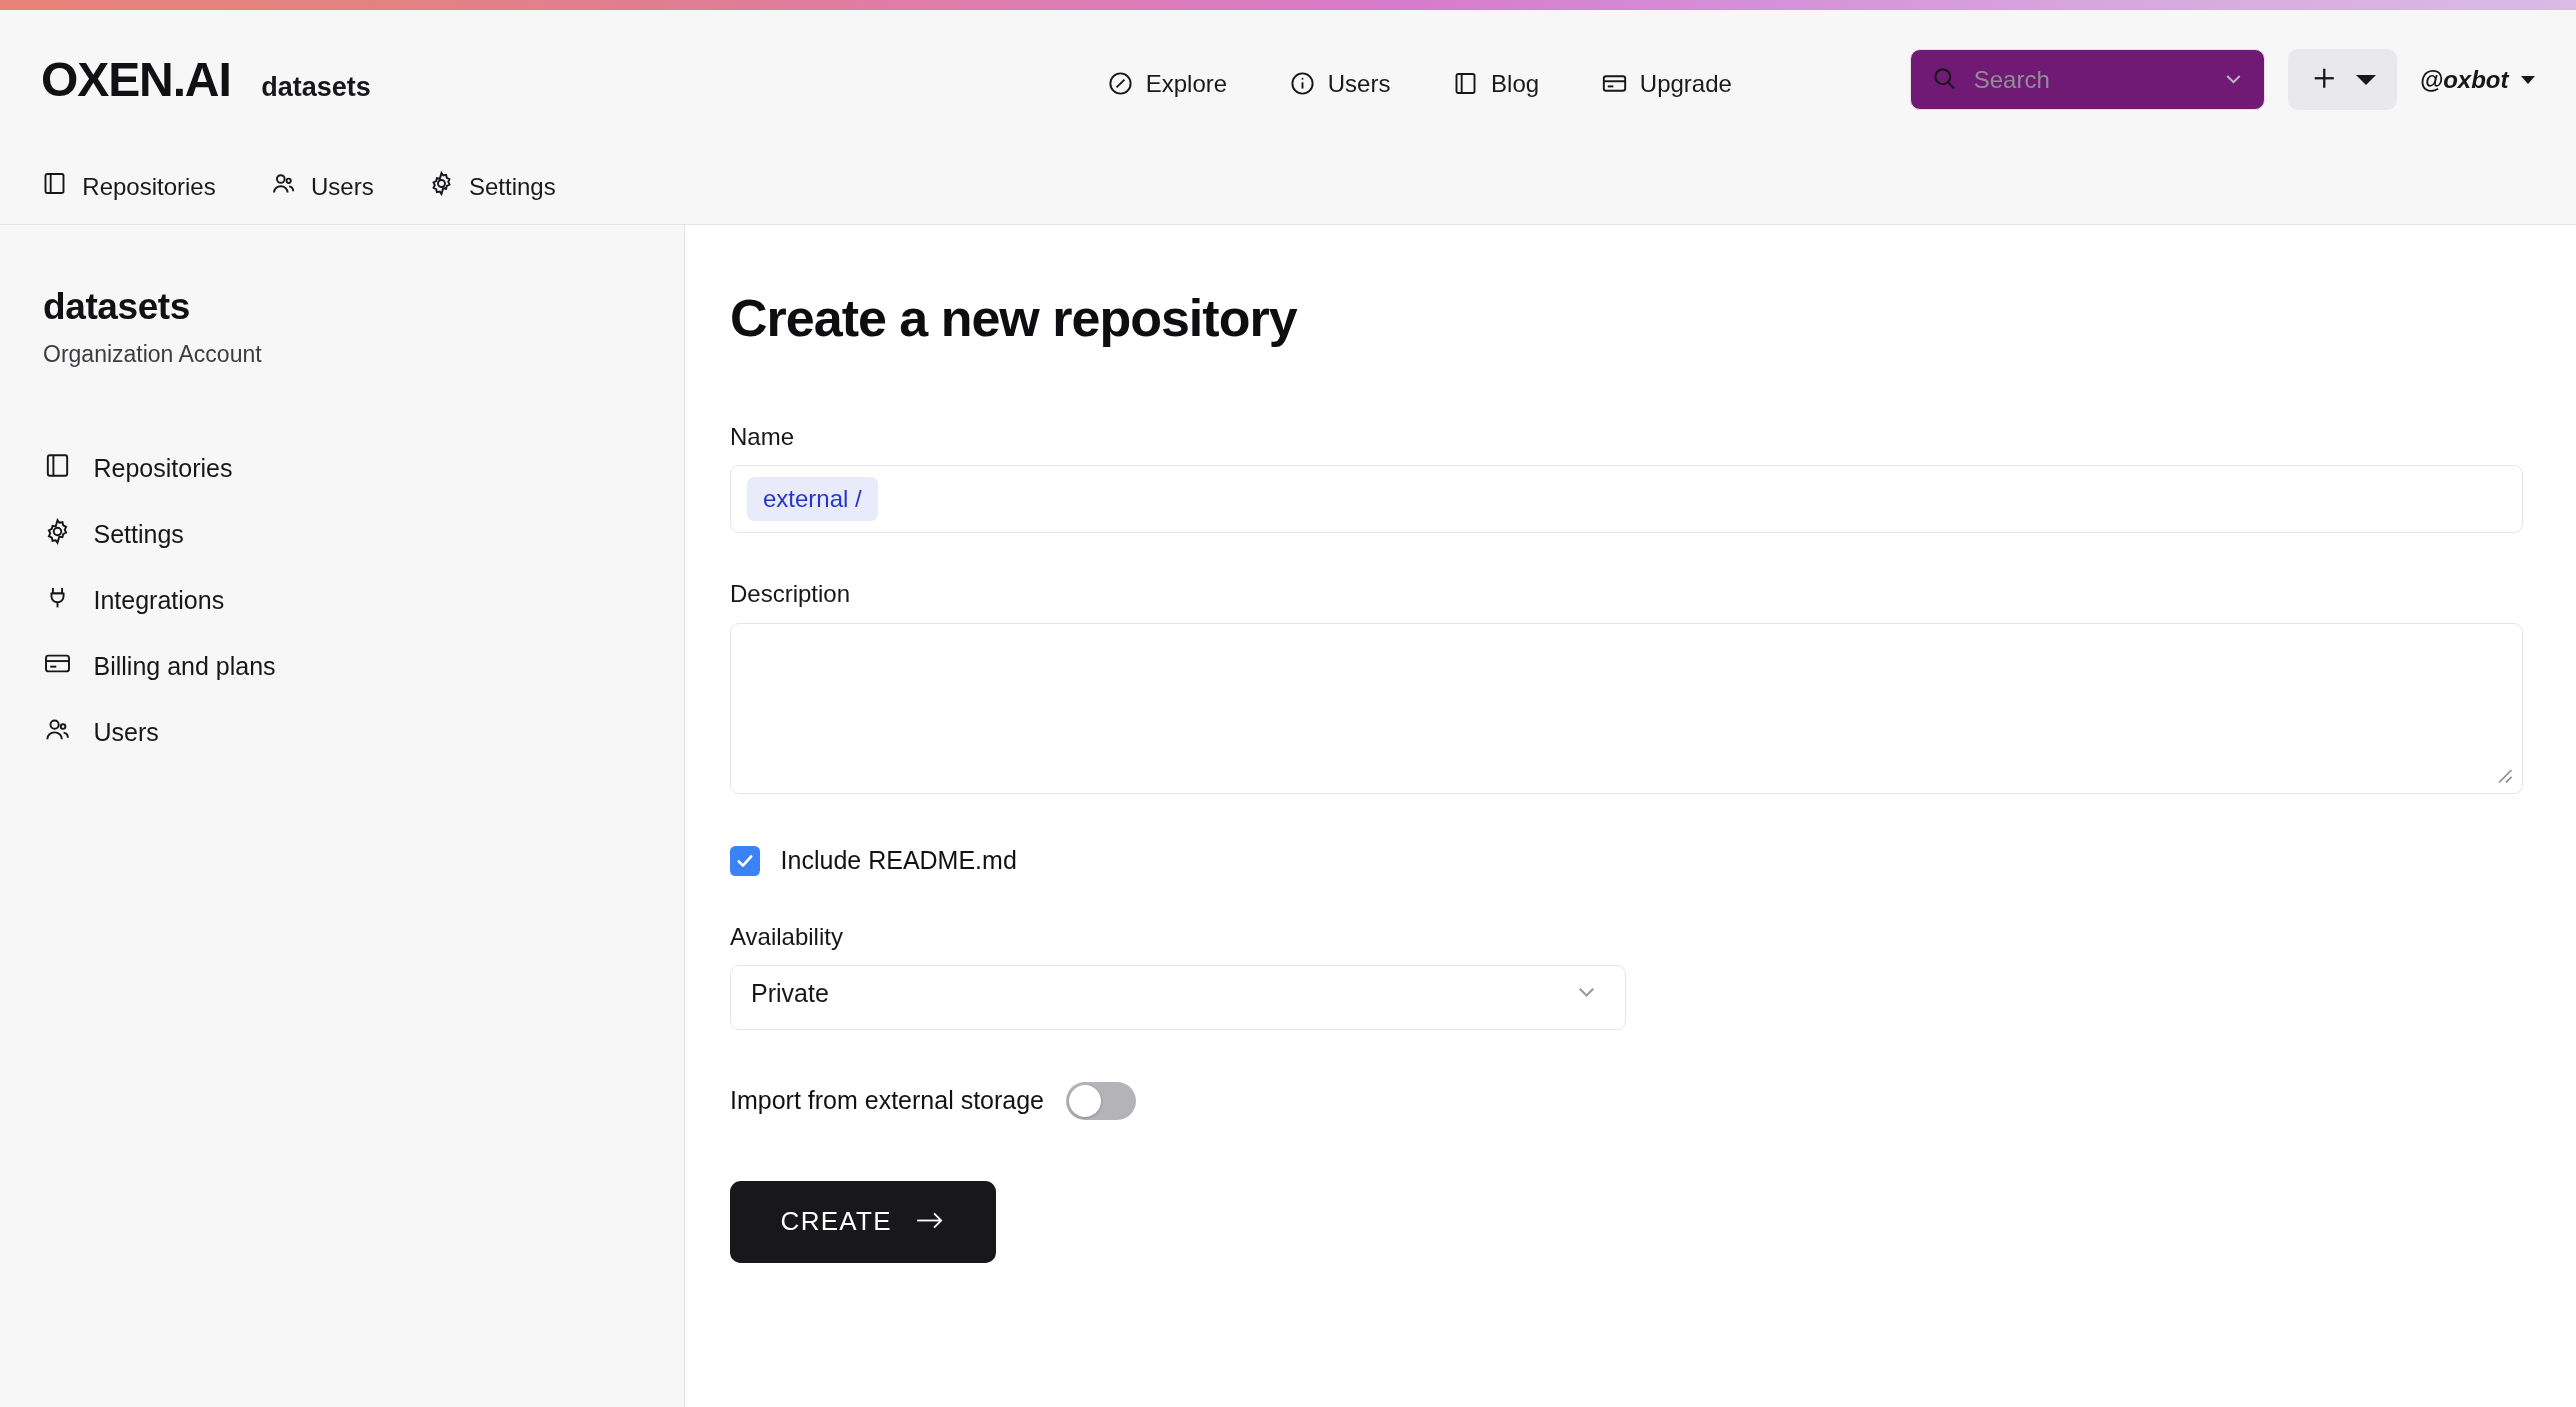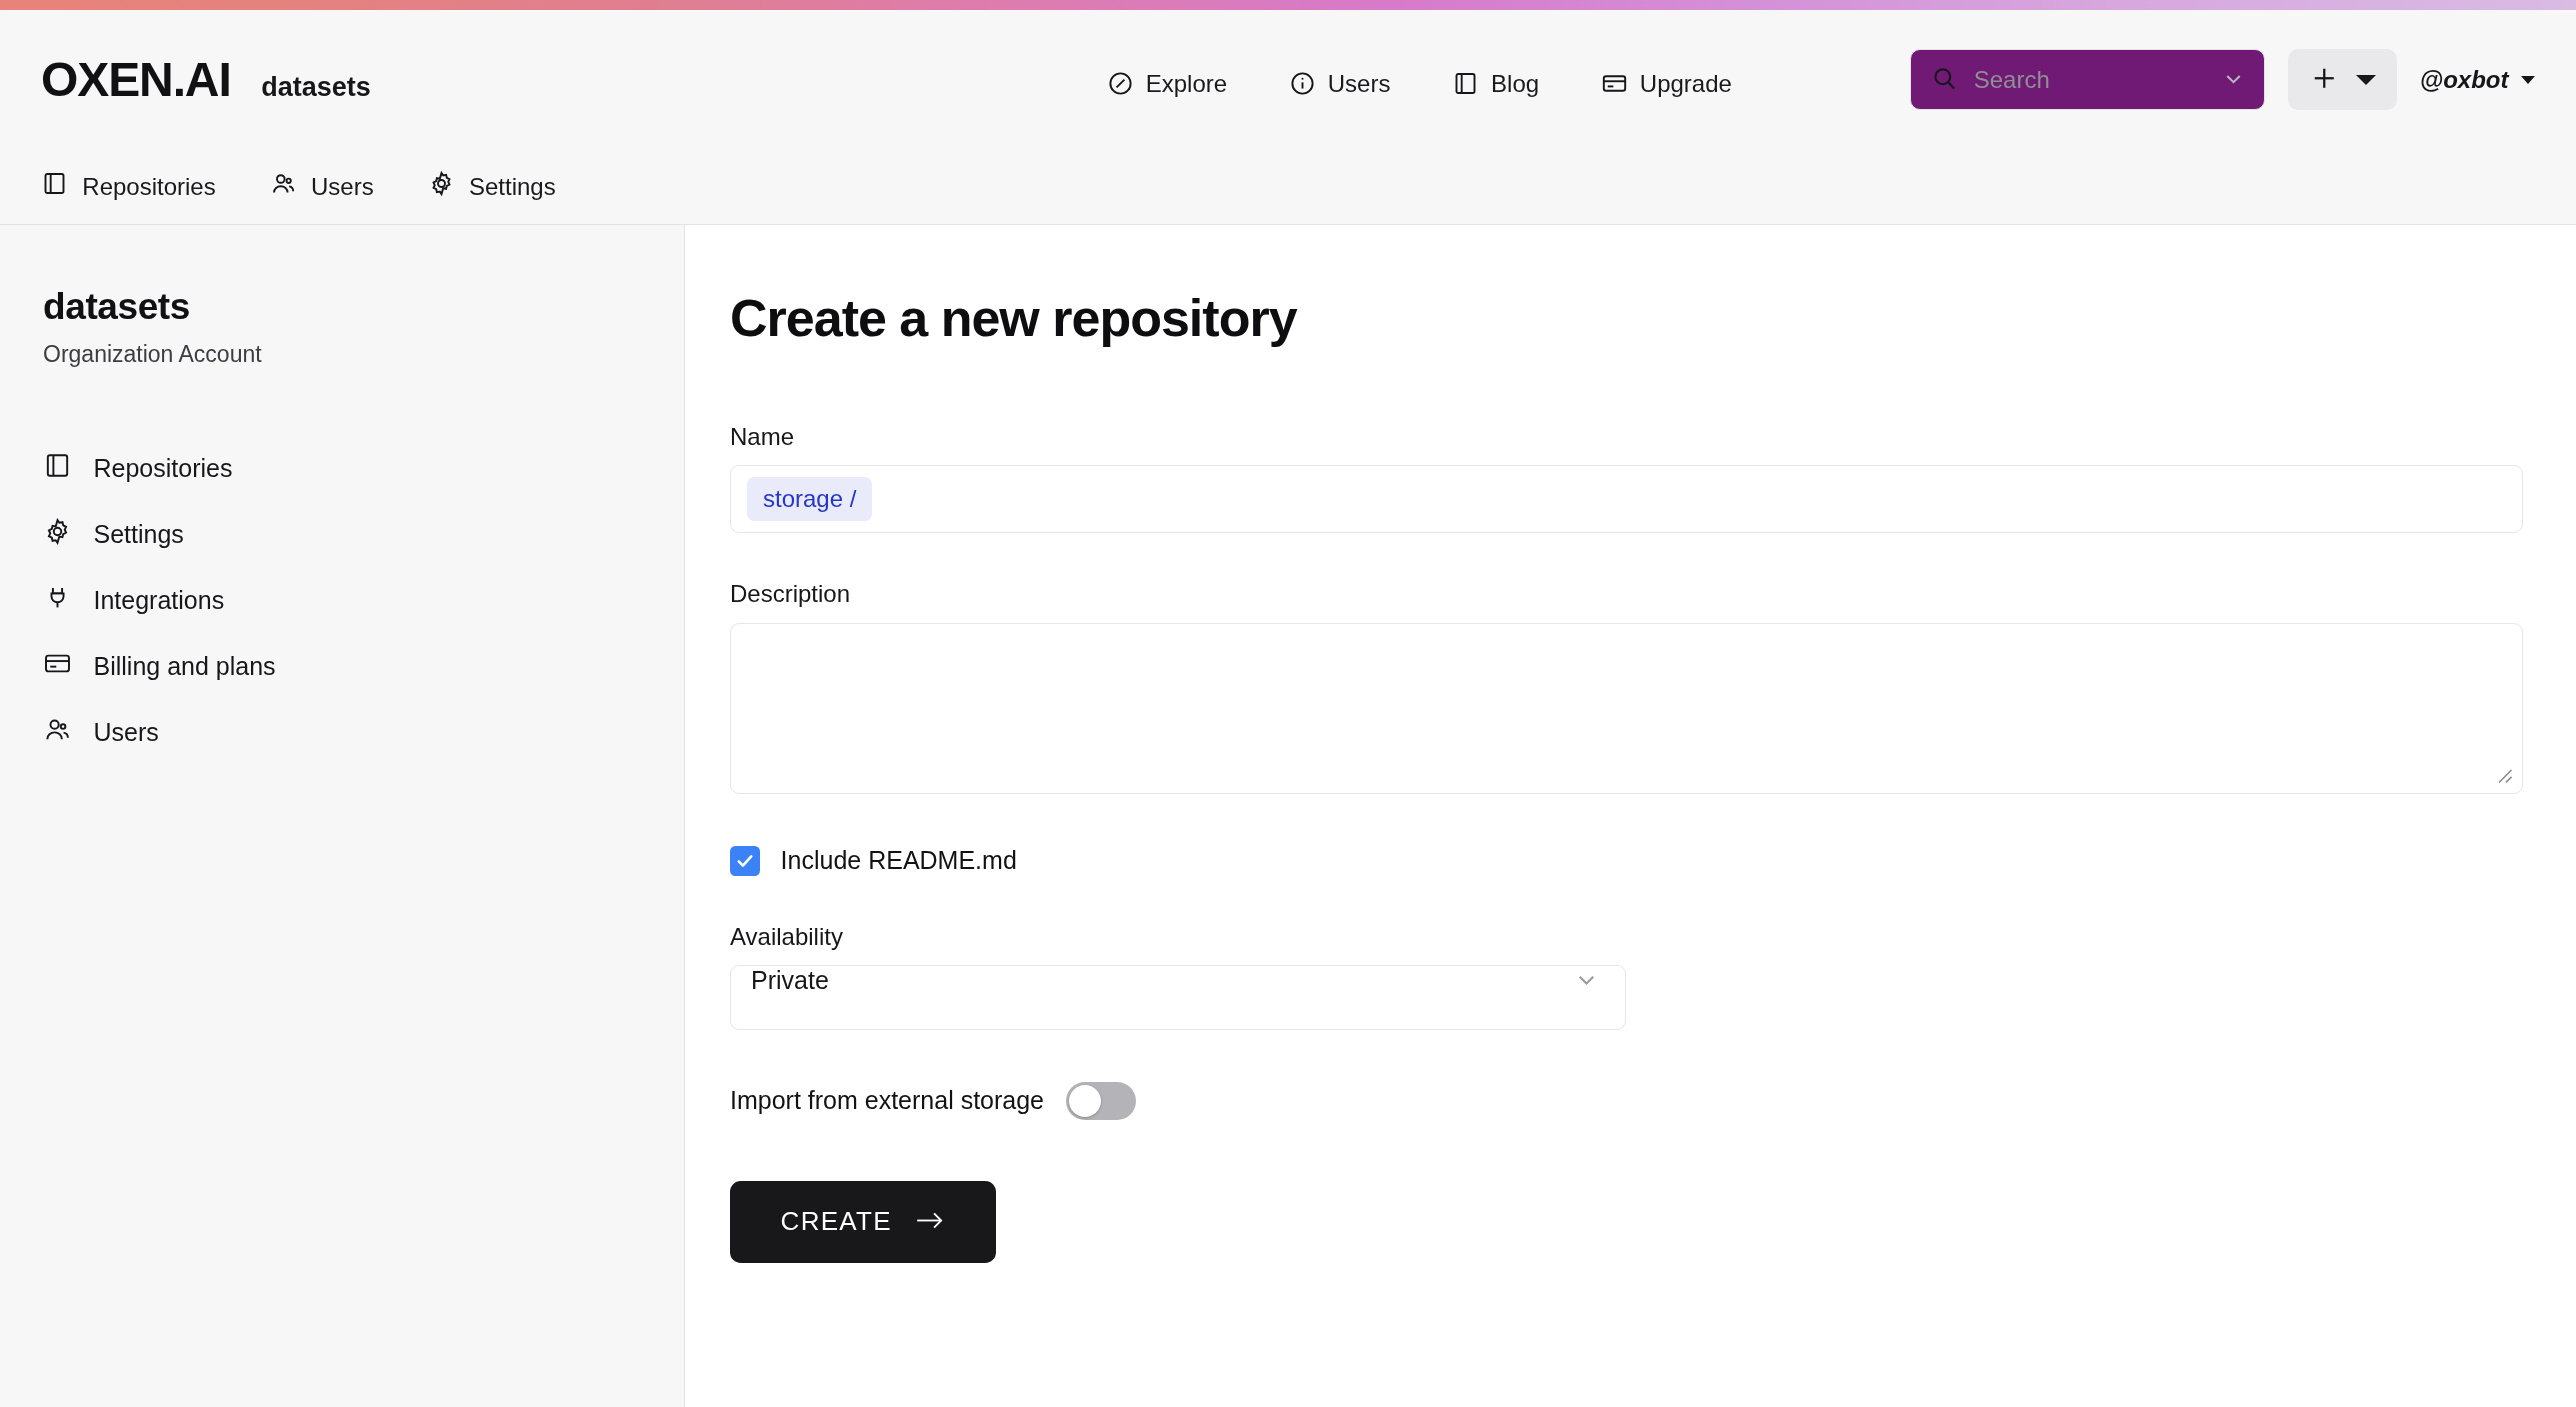--- a/index.html
+++ b/index.html
@@ -124,21 +124,21 @@
 
   .checkbox-row { display: flex; align-items: center; gap: 20.6px; margin-top: 52px; }
   .checkbox {
     width: 30px; height: 30px; border-radius: 5.4px; background: #3b82f6;
     display: flex; align-items: center; justify-content: center; cursor: pointer;
   }
   .checkbox-label { font-size: 25px; color: #121214; }
 
   .select-box {
     width: 896px; height: 65px; border: 1.6px solid #e6e6e8; border-radius: 9px;
-    background: #fff; display: flex; justify-content: space-between;
+    background: #fff; display: flex; align-items: center; justify-content: space-between;
     padding: 0 25px 8px 20px; cursor: pointer;
   }
   .select-value { font-size: 25px; color: #17171a; }
 
   .toggle-row { display: flex; align-items: center; gap: 22.4px; margin-top: 52px; }
   .toggle-label { font-size: 25px; color: #121214; }
   .toggle {
     width: 70px; height: 38px; border-radius: 19px; background: #b4b4b8;
     position: relative; cursor: pointer; flex-shrink: 0;
   }
@@ -334,21 +334,21 @@
       </div>
     </aside>
 
     <main class="content">
       <h1 class="page-title">Create a new repository</h1>
 
       <form class="form">
 
         <div class="field-label">Name</div>
         <div class="name-input">
-          <span class="prefix-chip">storage /</span>
+          <span class="prefix-chip">external /</span>
         </div>
 
         <div class="field-label mt">Description</div>
         <div class="desc-input">
           <span class="resize-handle">
             <svg width="20" height="20" viewBox="0 0 16 16" stroke="#8a8a8f" stroke-width="1.3">
               <line x1="14" y1="4" x2="4" y2="14"></line>
                 <line x1="14" y1="9.5" x2="9.5" y2="14"></line>
             </svg>
           </span>

